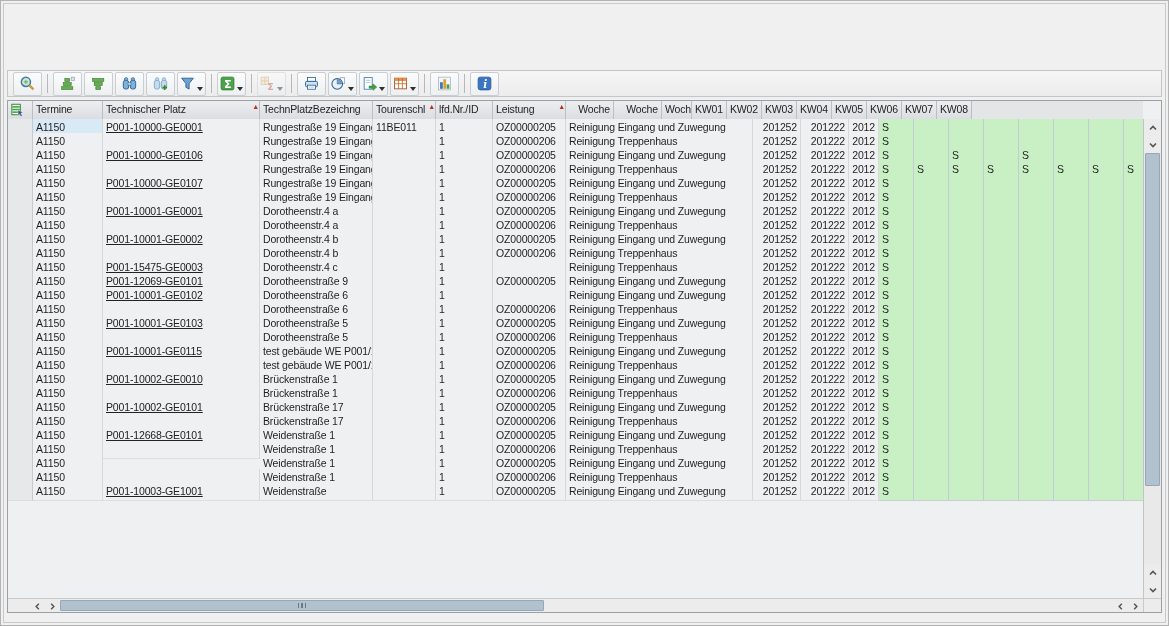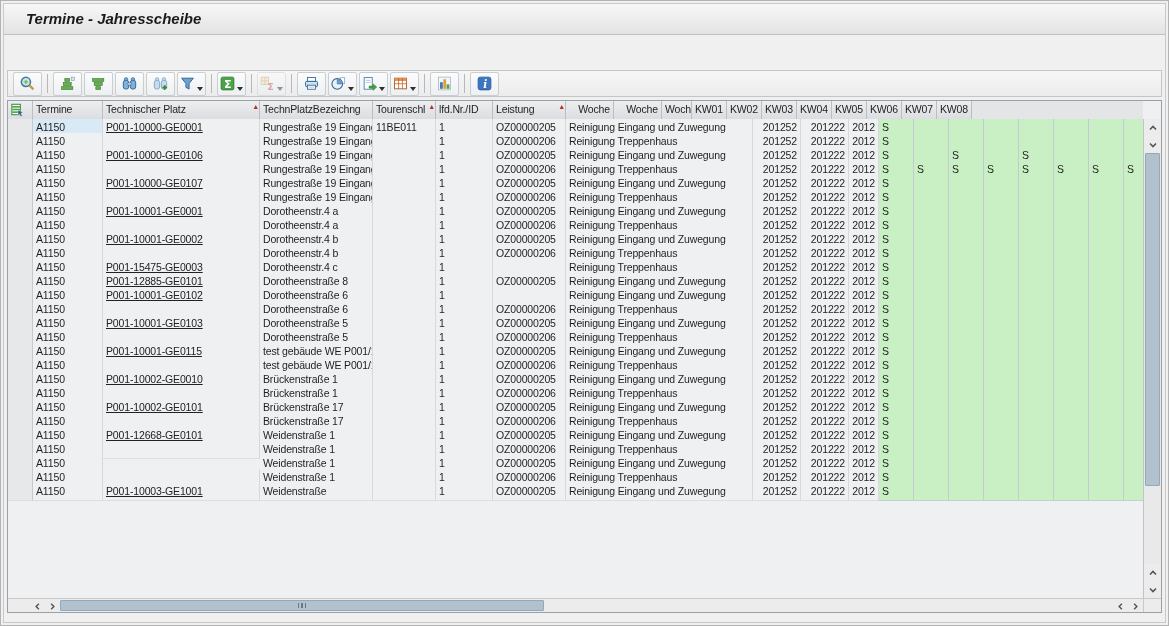--- a/index.html
+++ b/index.html
@@ -65,23 +65,20 @@
           display:flex;align-items:center;justify-content:center}
   .grip{display:flex;gap:2px}
   .grip i{width:1.5px;height:5px;background:#66798a}
   .corner{position:absolute;right:0;bottom:0;width:18px;height:14px;background:#ececec;
           border-left:1px solid #c9c9c9;border-top:1px solid #c9c9c9;box-sizing:border-box}
 </style>
 </head>
 <body>
 
 <div class="screen">
-  <div class="titlebar">
-    <span>Termine - Jahresscheibe</span>
-  </div>
 
   <div class="toolbar" id="toolbar">
       <div class="tbbtn">
         <span>
           <svg viewBox="0 0 16 16">
             <circle cx="6.5" cy="6.5" r="4.3" fill="#cde9cd" stroke="#4178ad" stroke-width="1.4"></circle>
             <line x1="4.6" y1="6.5" x2="8.4" y2="6.5" stroke="#6aa86a" stroke-width="1"></line>
             <line x1="6.5" y1="4.6" x2="6.5" y2="8.4" stroke="#6aa86a" stroke-width="1"></line>
             <line x1="9.8" y1="9.8" x2="13.6" y2="13.6" stroke="#c79b3e" stroke-width="2.2"></line>
           </svg>
@@ -483,22 +480,22 @@
           <div class="td kw" style="width: 35px;"></div>
           <div class="td kw" style="width: 35px;"></div>
           <div class="td kw" style="width: 35px;"></div>
           <div class="td kw" style="width: 35px;"></div>
           <div class="td kw" style="width: 35px;"></div>
           <div class="td kw" style="width: 35px;"></div>
         </div>
         <div class="tr">
           <div class="td selc" style="width: 25px;"></div>
           <div class="td" style="width: 70px;">A1150</div>
-          <div class="td link" style="width: 157px;">P001-12885-GE0101</div>
-          <div class="td" style="width: 113px;">Dorotheenstraße 8</div>
+          <div class="td link" style="width: 157px;">P001-12069-GE0101</div>
+          <div class="td" style="width: 113px;">Dorotheenstraße 9</div>
           <div class="td" style="width: 63px;"></div>
           <div class="td" style="width: 57px;">1</div>
           <div class="td" style="width: 73px;">OZ00000205</div>
           <div class="td" style="width: 187px;">Reinigung Eingang und Zuwegung</div>
           <div class="td r" style="width: 48px;">201252</div>
           <div class="td r" style="width: 48px;">201222</div>
           <div class="td r" style="width: 30px;">2012</div>
           <div class="td kw" style="width: 35px;">S</div>
           <div class="td kw" style="width: 35px;"></div>
           <div class="td kw" style="width: 35px;"></div>

